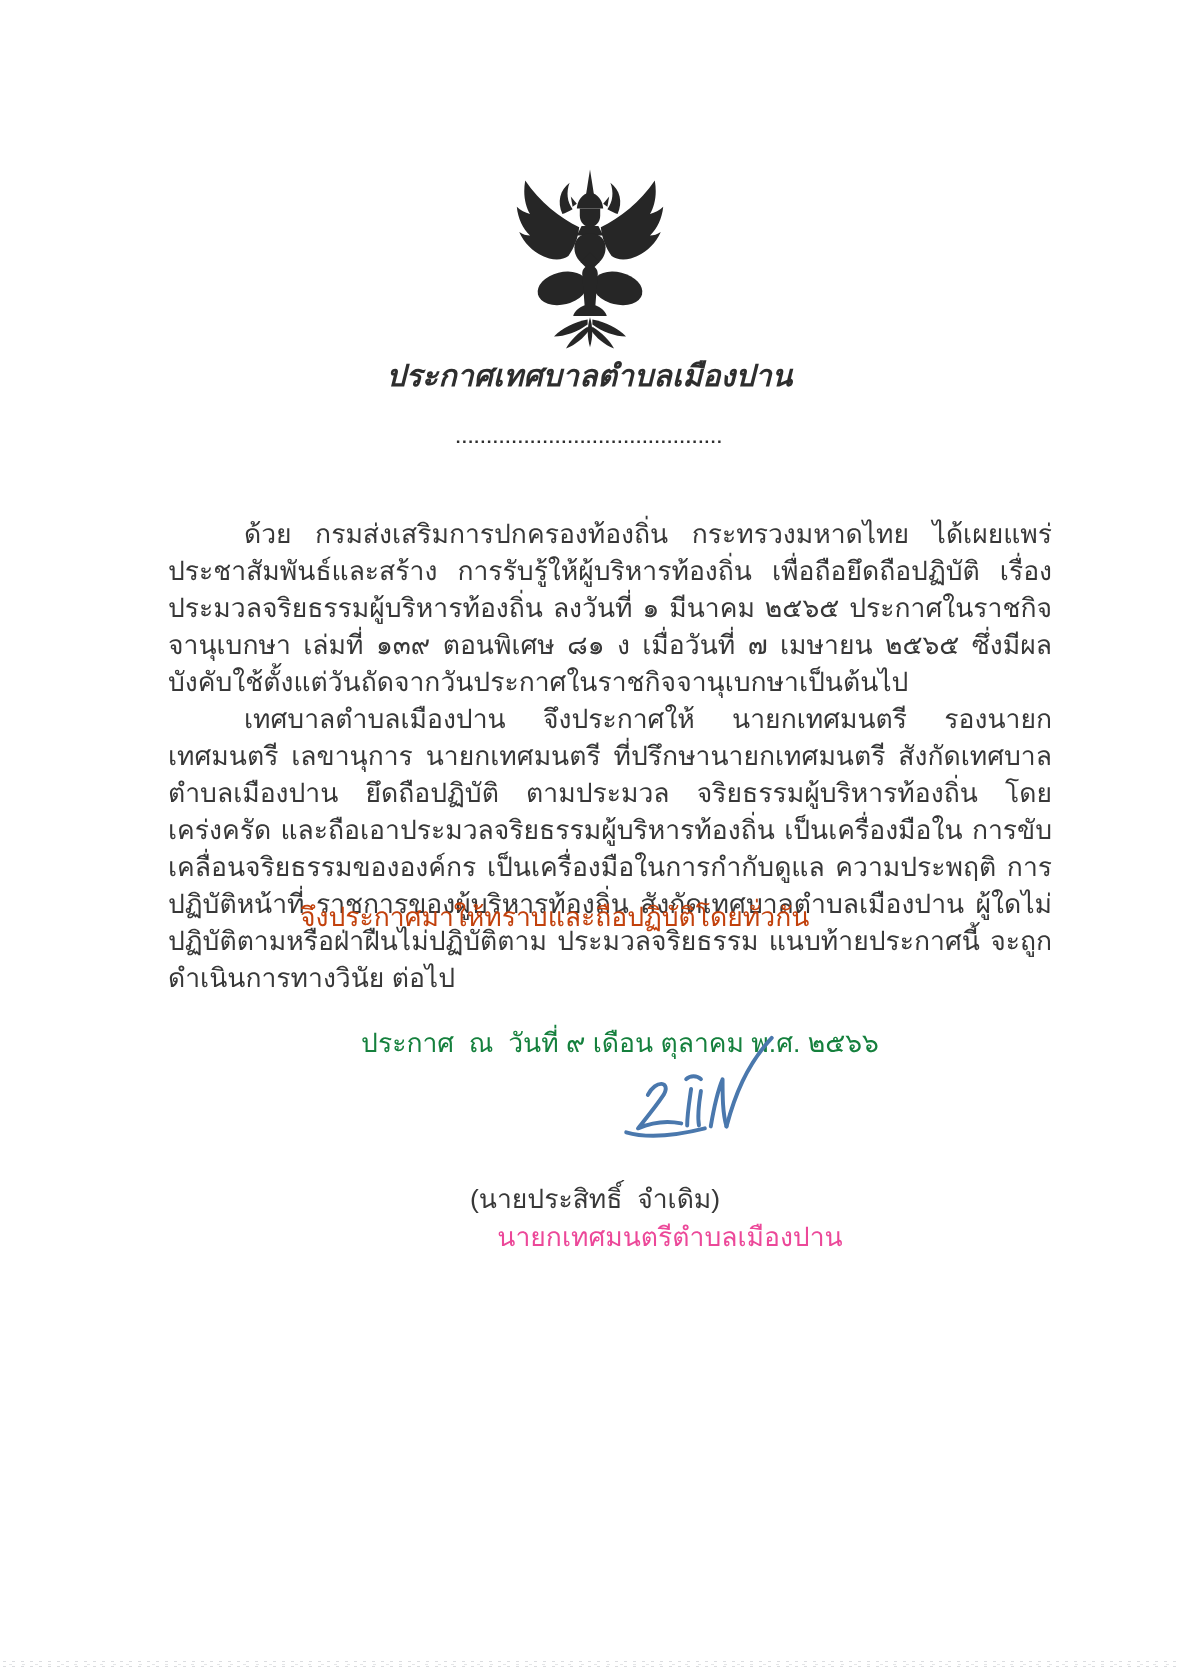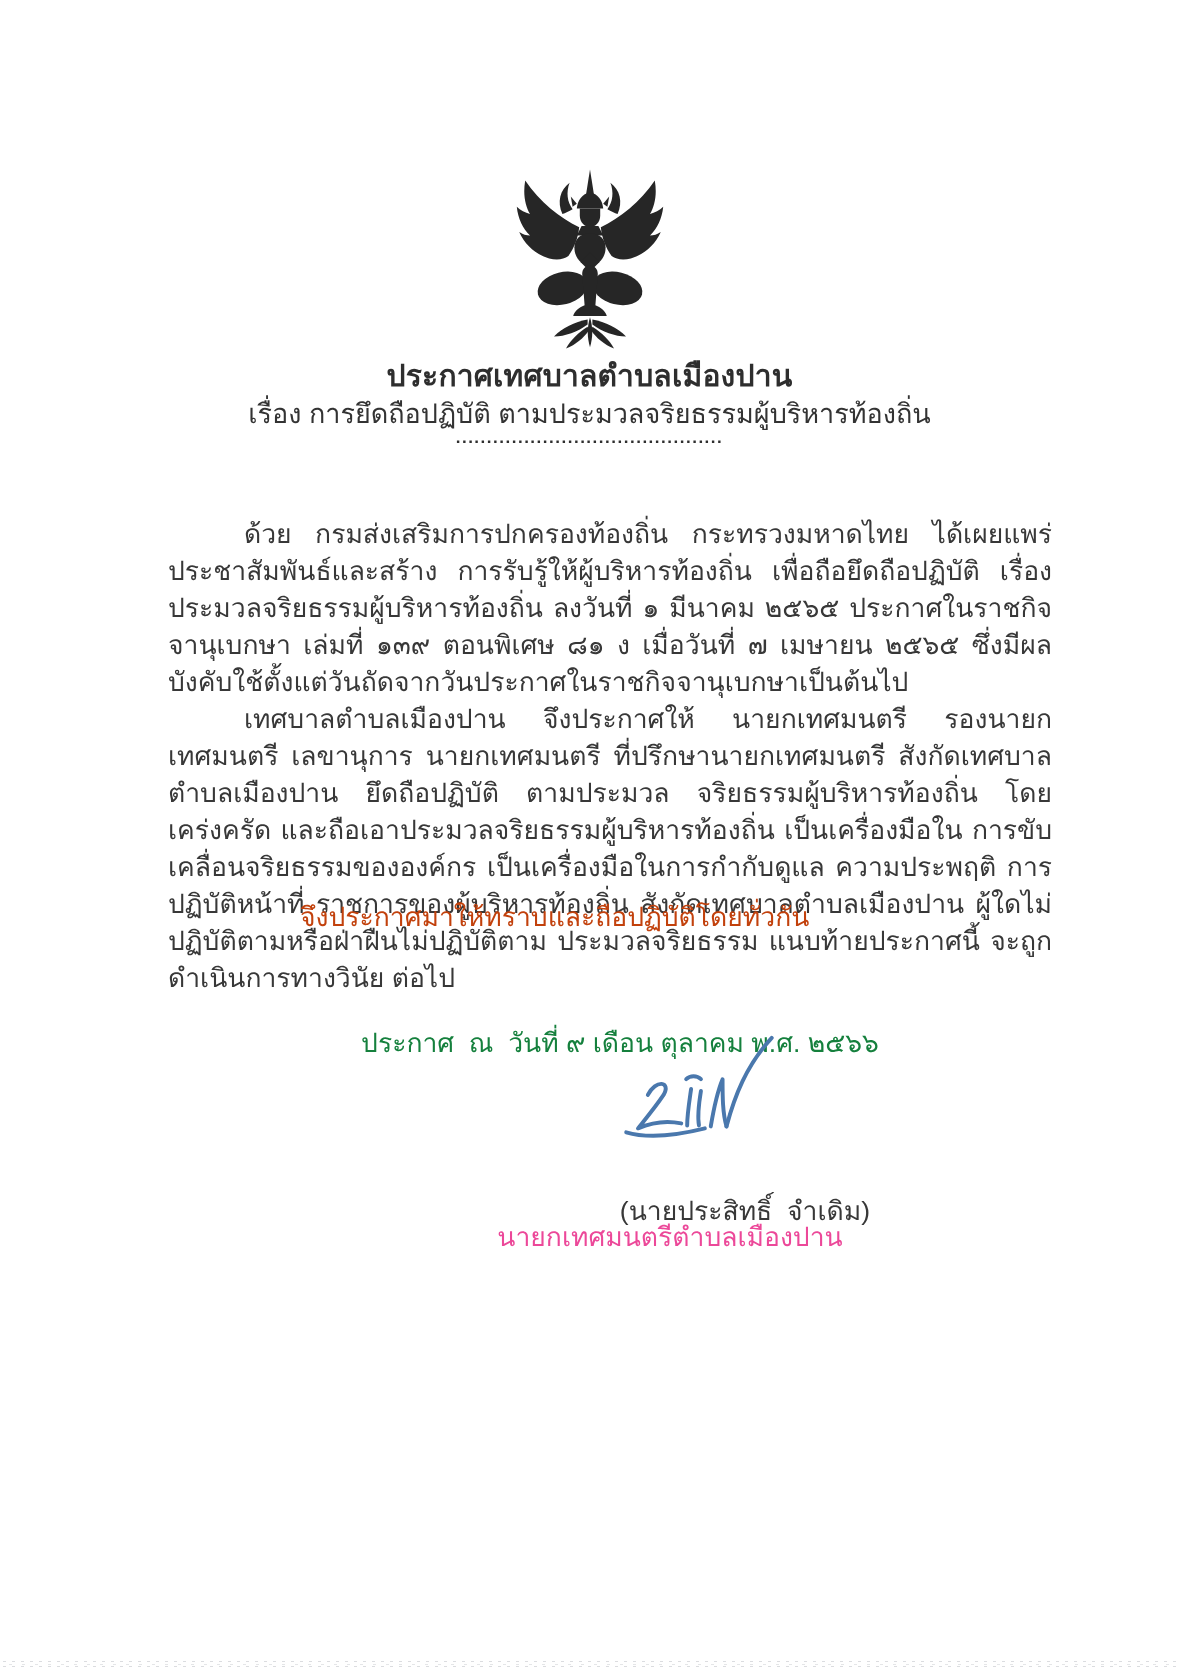--- a/index.html
+++ b/index.html
@@ -16,20 +16,21 @@
   .emblem{
     position:absolute;top:166px;left:50%;transform:translateX(-50%);
     width:184px;height:192px;
   }
   .emblem svg{width:100%;height:100%;}
 
   .doc-title{
     position:absolute;top:352px;left:0;width:100%;
     text-align:center;font-size:30px;font-weight:bold;color:#2e2e2e;
     letter-spacing:.2px;
+    font-style:italic;
   }
   .doc-subject{
     position:absolute;top:392px;left:0;width:100%;
     text-align:center;font-size:27px;color:#333;
   }
   .dots-divider{
     position:absolute;top:428px;left:0;width:100%;
     text-align:center;font-size:17px;font-weight:bold;color:#2e2e2e;
     letter-spacing:1.5px;
   }
@@ -49,21 +50,21 @@
     text-align:center;font-size:26.5px;color:#15803d;
     white-space:pre;
   }
 
   .signature{
     position:absolute;top:1032px;left:612px;width:170px;height:118px;
   }
   .signature svg{width:100%;height:100%;}
   .signer-name{
     position:absolute;top:1178px;left:470px;width:400px;
-    text-align:right;font-size:26.5px;color:#383838;white-space:pre;margin-top:12px;
+    text-align:left;font-size:26.5px;color:#383838;white-space:pre;
   }
   .signer-title{
     position:absolute;top:1216px;left:470px;width:400px;
     text-align:center;font-size:26.5px;color:#ec4899;
   }
 
   .scan-noise{
     position:absolute;bottom:0;left:0;width:100%;height:13px;
     background-image:
       radial-gradient(#8a8f96 1px, transparent 1.2px),
@@ -110,21 +111,20 @@
         <path d="M150,252 c5,16 5,34 0,50 c-5,-16 -5,-34 0,-50 Z"></path>
         <path d="M146,256 C124,260 104,270 90,284 C108,284 130,276 146,264 Z"></path>
         <path d="M154,256 C176,260 196,270 210,284 C192,284 170,276 154,264 Z"></path>
         <path d="M146,268 C130,278 118,290 110,304 C126,298 140,286 148,274 Z"></path>
         <path d="M154,268 C170,278 182,290 190,304 C174,298 160,286 152,274 Z"></path>
       </g>
     </svg>
   </div>
 
   <div class="doc-title">ประกาศเทศบาลตำบลเมืองปาน</div>
-  <div class="doc-subject">เรื่อง การยึดถือปฏิบัติ ตามประมวลจริยธรรมผู้บริหารท้องถิ่น</div>
   <div class="dots-divider">...........................................</div>
 
   <div class="body-text">
     <p>ด้วย กรมส่งเสริมการปกครองท้องถิ่น กระทรวงมหาดไทย ได้เผยแพร่ประชาสัมพันธ์และสร้าง การรับรู้ให้ผู้บริหารท้องถิ่น เพื่อถือยึดถือปฏิบัติ เรื่อง ประมวลจริยธรรมผู้บริหารท้องถิ่น ลงวันที่ ๑ มีนาคม ๒๕๖๕  ประกาศในราชกิจจานุเบกษา เล่มที่ ๑๓๙ ตอนพิเศษ ๘๑ ง เมื่อวันที่ ๗ เมษายน ๒๕๖๕ ซึ่งมีผลบังคับใช้ตั้งแต่วันถัดจากวันประกาศในราชกิจจานุเบกษาเป็นต้นไป</p>
     <p>เทศบาลตำบลเมืองปาน จึงประกาศให้ นายกเทศมนตรี รองนายกเทศมนตรี เลขานุการ นายกเทศมนตรี ที่ปรึกษานายกเทศมนตรี สังกัดเทศบาลตำบลเมืองปาน ยึดถือปฏิบัติ ตามประมวล จริยธรรมผู้บริหารท้องถิ่น โดยเคร่งครัด และถือเอาประมวลจริยธรรมผู้บริหารท้องถิ่น  เป็นเครื่องมือใน การขับเคลื่อนจริยธรรมขององค์กร เป็นเครื่องมือในการกำกับดูแล ความประพฤติ การปฏิบัติหน้าที่ ราชการของผู้บริหารท้องถิ่น  สังกัดเทศบาลตำบลเมืองปาน ผู้ใดไม่ปฏิบัติตามหรือฝ่าฝืนไม่ปฏิบัติตาม ประมวลจริยธรรม แนบท้ายประกาศนี้ จะถูกดำเนินการทางวินัย ต่อไป</p>
   </div>
 
   <div class="closing-line">จึงประกาศมาให้ทราบและถือปฏิบัติโดยทั่วกัน</div>
   <div class="date-line">ประกาศ  ณ  วันที่ ๙ เดือน ตุลาคม พ.ศ. ๒๕๖๖</div>
 

